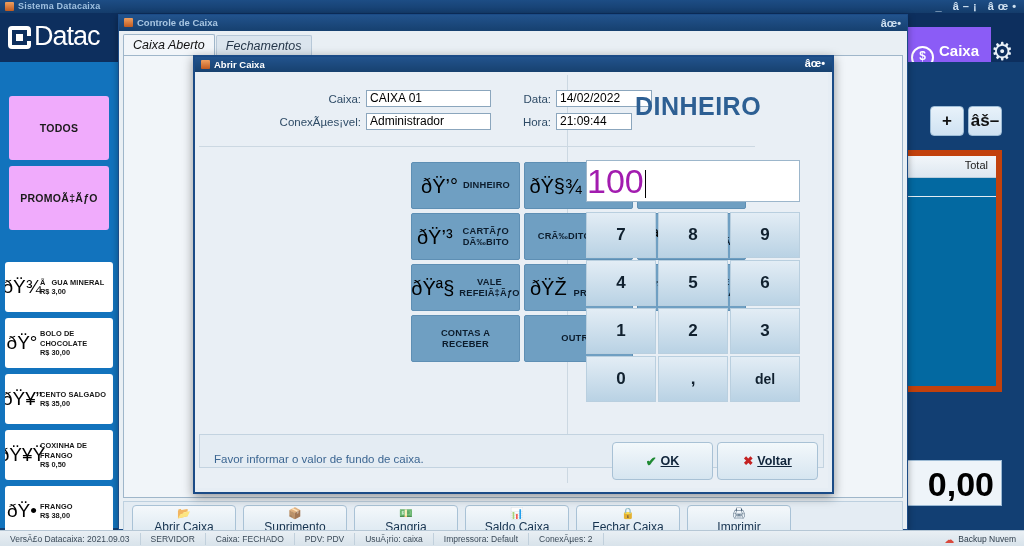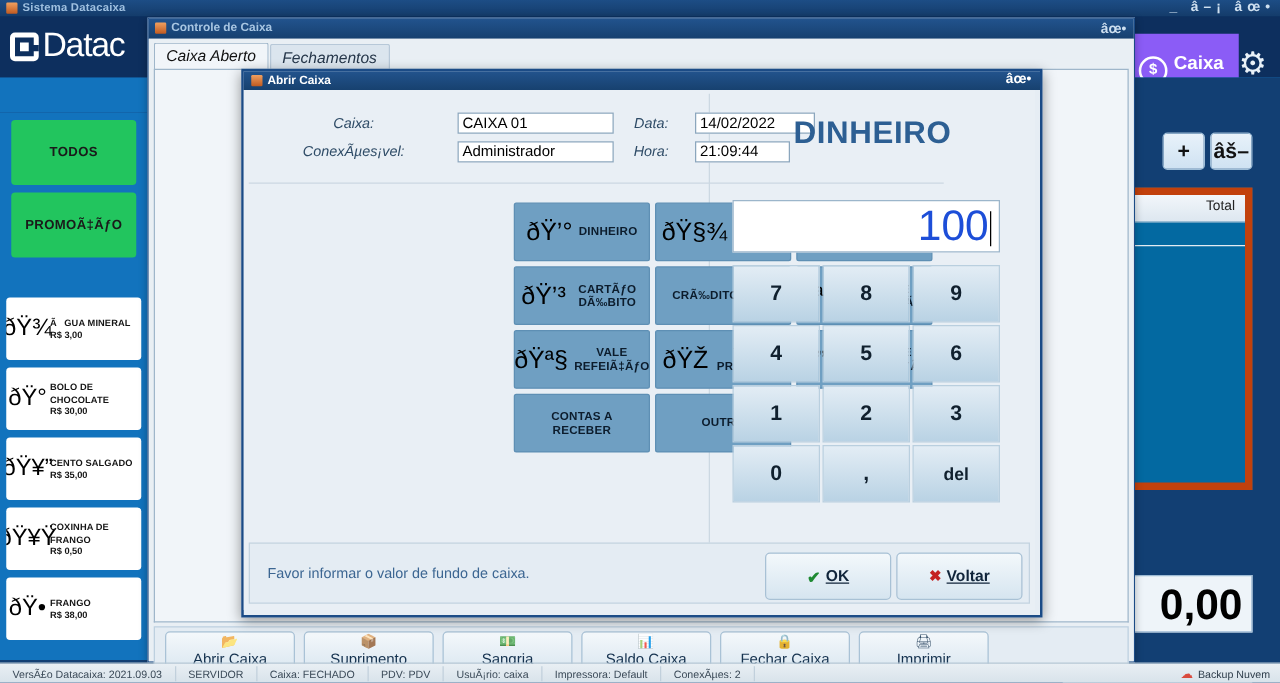--- a/index.html
+++ b/index.html
@@ -35,21 +35,21 @@
      color:#fff;font-size:15px;font-weight:bold;line-height:47px;text-align:center;}
   .caixa-chip .coin{display:inline-block;width:19px;height:19px;border:2px solid #fff;border-radius:50%;
      line-height:16px;font-size:12px;text-align:center;vertical-align:-4px;margin-right:5px;}
   .gear-btn{position:absolute;left:991px;top:24px;width:30px;height:30px;color:#e9f1f8;font-size:25px;line-height:28px;}
 
   
   .blue-band{position:absolute;left:0;top:62px;width:1024px;height:28px;background:#1273bd;}
 
   
   .sidebar{position:absolute;left:0;top:90px;width:118px;height:438px;background:#1273bd;}
-  .cat-btn{margin:6px 9px;height:52px;background:#22c55e;border-radius:3px;
+  .cat-btn{margin:6px 9px;height:64px;background:#f0abfc;border-radius:3px;
      display:flex;align-items:center;justify-content:center;
      font-size:10.5px;font-weight:bold;color:#1a1a1a;letter-spacing:.3px;}
   .sep-band{height:20px;background:#1273bd;}
   .prod-item{margin:6px 5px;height:50px;background:#fff;border-radius:3px;
      display:flex;align-items:center;padding:0 3px;box-sizing:border-box;overflow:hidden;}
   .prod-thumb{width:28px;height:34px;flex:0 0 28px;margin-right:4px;display:flex;align-items:center;justify-content:center;font-size:19px;}
   .prod-txt{font-size:7.4px;font-weight:bold;color:#151515;line-height:9.2px;letter-spacing:.1px;}
   .prod-price{font-size:7.4px;font-weight:bold;color:#151515;}
 
   
@@ -97,50 +97,50 @@
   .ad-title{height:15px;background:linear-gradient(#22538d,#17416f);color:#ffffff;
      font-size:9.5px;font-weight:bold;line-height:15px;padding-left:19px;box-sizing:border-box;position:relative;}
   .ad-title .tb-ico{position:absolute;left:6px;top:3px;width:9px;height:9px;background:linear-gradient(#f0a060,#c05a20);border-radius:1px;}
   .ad-close{position:absolute;right:7px;top:-1px;color:#ffffff;font-size:11px;}
 
   .ad-body{position:absolute;left:0;top:15px;width:633px;height:416px;background:#e9eff5;}
 
   
   .fields{position:absolute;left:10px;top:18px;width:550px;height:48px;}
   .fld-row{display:flex;align-items:center;margin-bottom:6px;}
-  .fld-label{font-size:11.5px;color:#2e4b66;text-align:center;margin-right:5px;font-style:italic;}
+  .fld-label{font-size:11.5px;color:#2e4b66;text-align:right;margin-right:5px;}
   .fld-input{height:17px;border:1px solid #8ba6bd;background:#fff;font-size:12px;color:#000;
      padding:0 3px;box-sizing:border-box;line-height:15px;}
 
   .hdr-divider{position:absolute;left:4px;top:74px;width:556px;height:1px;background:#ccd8e2;}
   .vert-divider{position:absolute;left:372px;top:3px;width:1px;height:408px;background:#ccd8e2;}
 
   
   .pay-grid{position:absolute;left:216px;top:90px;width:340px;display:grid;
      grid-template-columns:repeat(3,109px);grid-auto-rows:47px;gap:4px;}
   .pay-btn{background:#6f9fc2;border:1px solid #5e8fb4;border-radius:2px;
      display:flex;align-items:center;justify-content:center;gap:5px;padding:0 5px;box-sizing:border-box;}
   .pay-btn .pico{font-size:20px;flex:0 0 auto;line-height:1;}
   .pay-btn .plab{font-size:9.3px;font-weight:bold;color:#0c1c2c;line-height:11px;text-align:center;letter-spacing:.2px;}
   .pay-btn.no-icon{justify-content:center;}
 
   
   .dinheiro-title{position:absolute;left:373px;top:20px;width:260px;text-align:center;
      font-size:25px;font-weight:bold;color:#2d5f93;letter-spacing:.5px;}
   .amount-box{position:absolute;left:391px;top:88px;width:214px;height:42px;background:#fff;border:1px solid #9cb6cb;
-     text-align:right;padding-right:6px;box-sizing:border-box;font-size:34px;line-height:40px;color:#1d4ed8;}
+     text-align:left;padding-right:6px;box-sizing:border-box;font-size:34px;line-height:40px;color:#a21caf;}
   .amount-box .caret{display:inline-block;width:1px;height:28px;background:#000;vertical-align:-5px;margin-left:1px;}
   .keypad{position:absolute;left:391px;top:140px;width:214px;display:grid;
      grid-template-columns:repeat(3,70px);grid-auto-rows:46px;gap:2px;}
   .key{background:linear-gradient(#e3edf5,#b9d2e4);border:1px solid #b9cfdf;
      display:flex;align-items:center;justify-content:center;font-size:17px;font-weight:bold;color:#10202e;}
   .key.small{font-size:14px;}
 
   
-  .ad-footer{position:absolute;left:4px;top:362px;width:625px;height:49px;background:#e4ecf3;
+  .ad-footer{position:absolute;left:4px;top:362px;width:625px;height:34px;background:#e4ecf3;
      border:1px solid #c3d3e0;box-sizing:border-box;}
   .hint{position:absolute;left:14px;top:18px;font-size:11.5px;color:#3c6692;}
   .ok-btn,.voltar-btn{position:absolute;top:7px;width:99px;height:36px;
      background:linear-gradient(#f3f8fb,#d6e5f0);border:1px solid #a8c1d5;border-radius:4px;
      font-size:12.5px;font-weight:bold;color:#10243a;display:flex;align-items:center;justify-content:center;gap:4px;}
   .ok-btn{right:110px;}
   .voltar-btn{right:5px;}
   .ok-btn .chk{color:#1f8a33;font-size:13px;}
   .voltar-btn .xm{color:#c42222;font-size:12px;font-weight:bold;}
 

